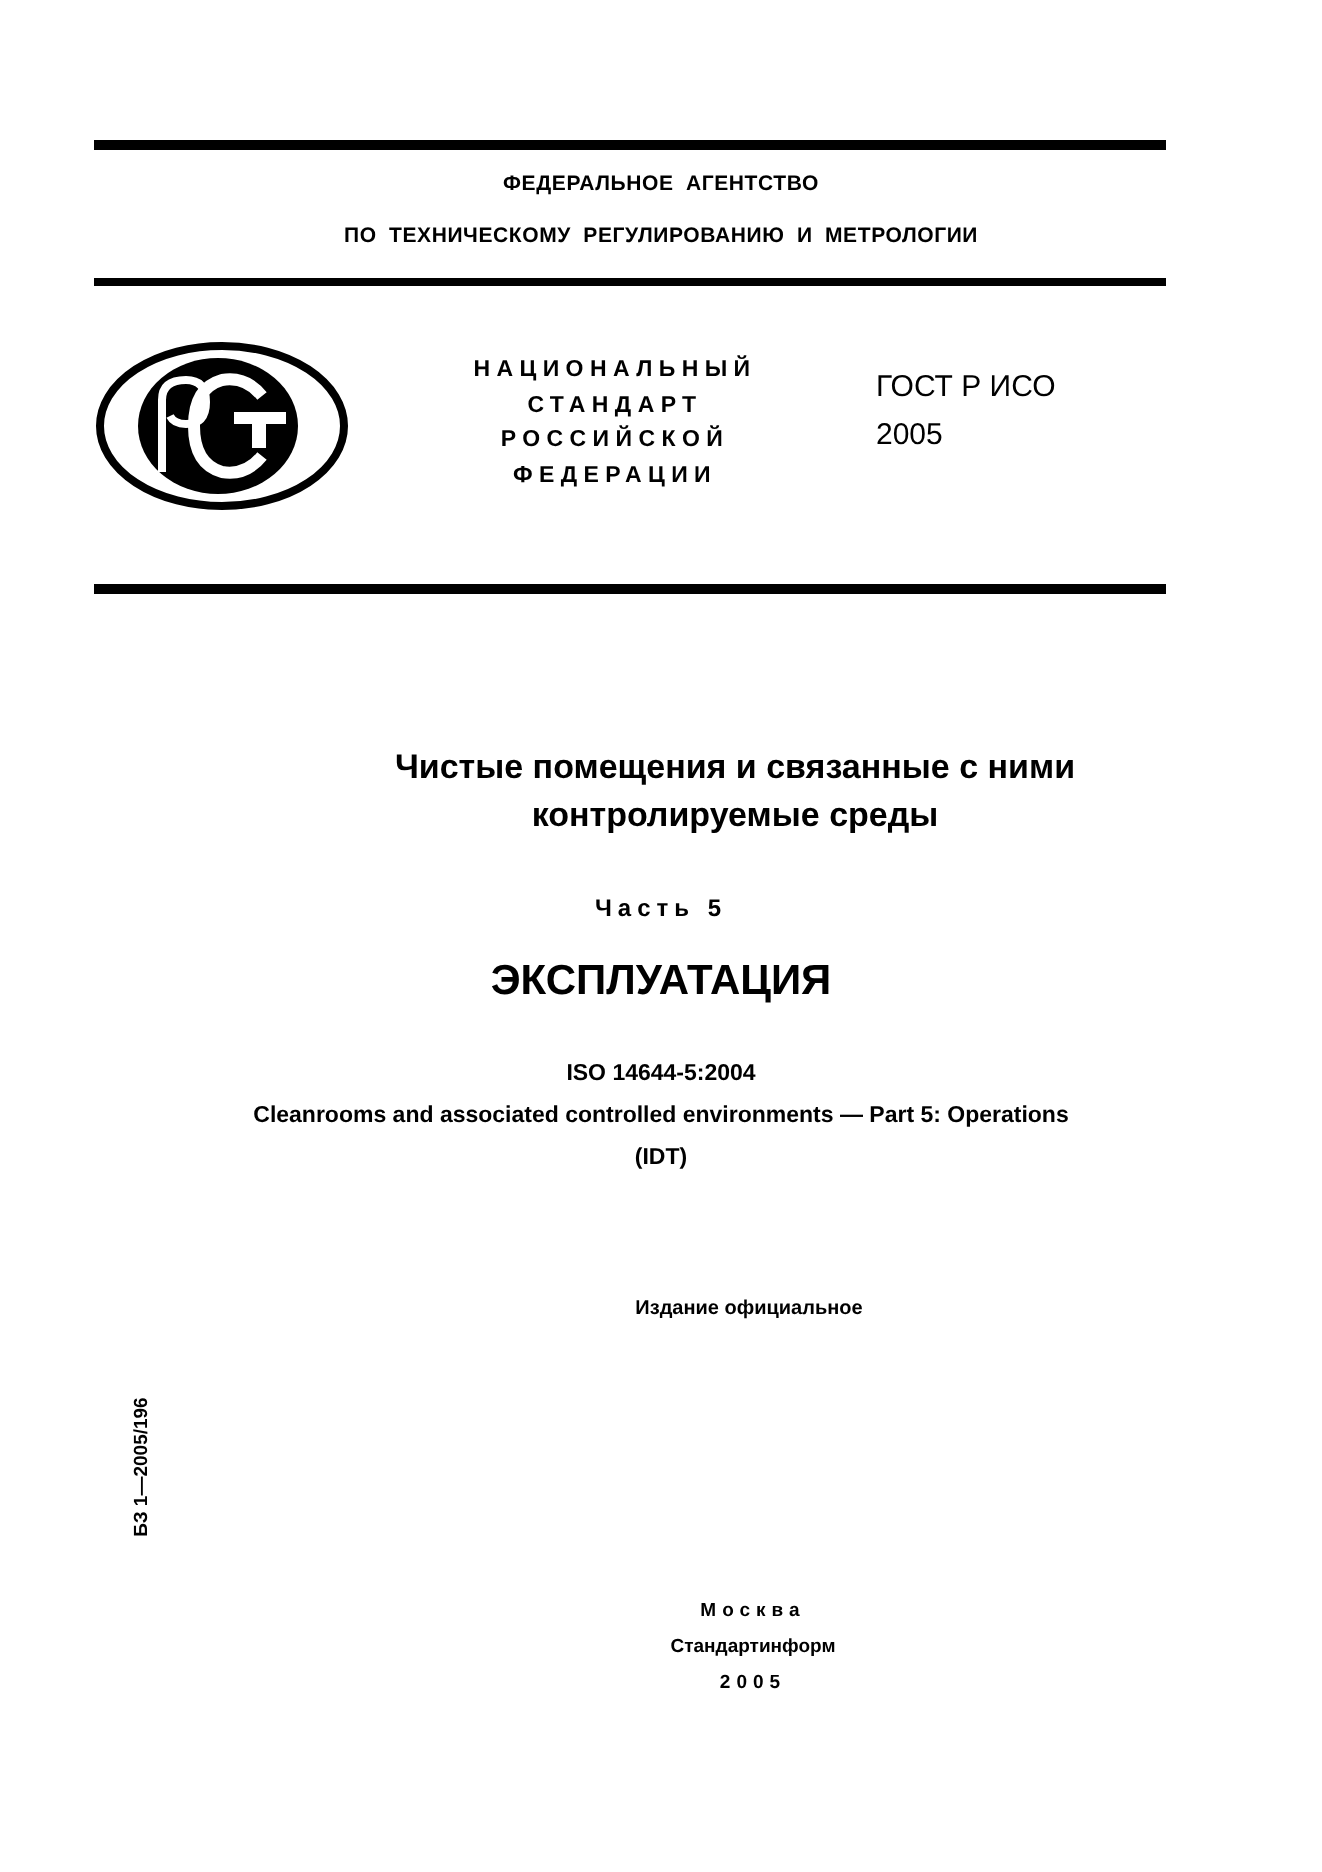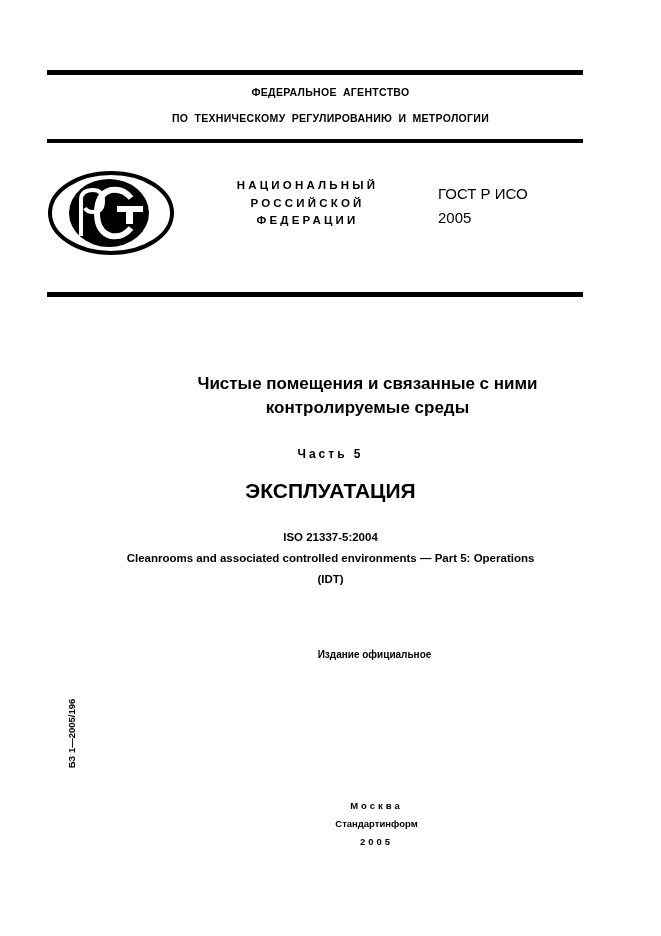--- a/index.html
+++ b/index.html
@@ -41,38 +41,39 @@
   <path d="M34 66 V30 Q34 20 46 20 Q56 20 56 31 Q56 42 46 42 Q40 42 38 38" fill="none" stroke="#fff" stroke-width="4"></path>
 
   <path d="M84 28 Q76 18 64 20 Q50 24 50 43 Q50 62 64 66 Q76 68 84 58" fill="none" stroke="#fff" stroke-width="6"></path>
 
   <rect x="70" y="36" width="26" height="6" fill="#fff"></rect>
   <rect x="79" y="36" width="7" height="18" fill="#fff"></rect>
 </svg>
 
 <div class="national">
   <div>НАЦИОНАЛЬНЫЙ</div>
+  <div>СТАНДАРТ</div>
   <div>РОССИЙСКОЙ</div>
   <div>ФЕДЕРАЦИИ</div>
 </div>
 
 <div class="gost">
   <div>ГОСТ Р ИСО</div>
   <div>2005</div>
 </div>
 
 <div class="rule" style="top:292px;"></div>
 
 <div class="abs center title" style="top:372px;">Чистые помещения и связанные с ними</div>
 <div class="abs center title" style="top:396px;">контролируемые среды</div>
 
 <div class="abs center part" style="top:447px;">Часть 5</div>
 <div class="abs center subtitle" style="top:479px;">ЭКСПЛУАТАЦИЯ</div>
 
-<div class="abs center iso" style="top:527px;">ISO 21337-5:2004</div>
+<div class="abs center iso" style="top:527px;">ISO 14644-5:2004</div>
 <div class="abs center iso" style="top:548px;">Cleanrooms and associated controlled environments — Part 5: Operations</div>
 <div class="abs center iso" style="top:569px;">(IDT)</div>
 
 <div class="abs center edition" style="top:649px;">Издание официальное</div>
 
 <div class="side">БЗ 1—2005/196</div>
 
 <div class="abs center footer spaced" style="top:797px;">Москва</div>
 <div class="abs center footer" style="top:815px;">Стандартинформ</div>
 <div class="abs center footer spaced" style="top:833px;">2005</div>

